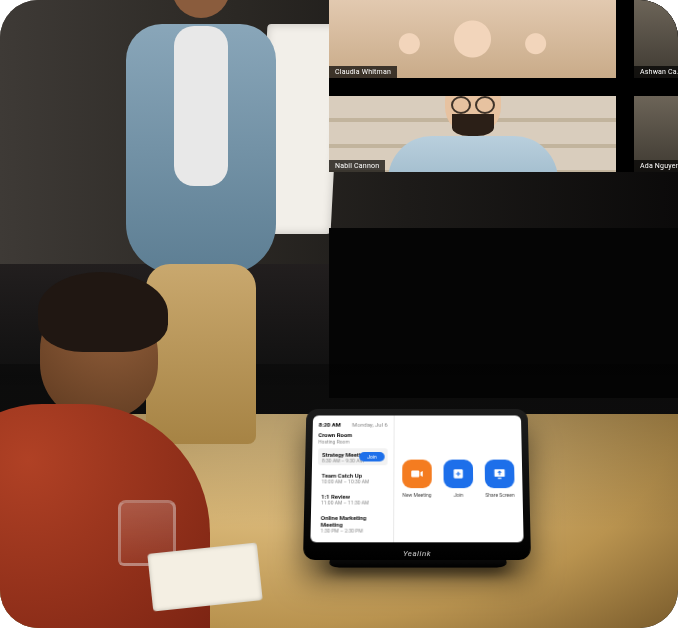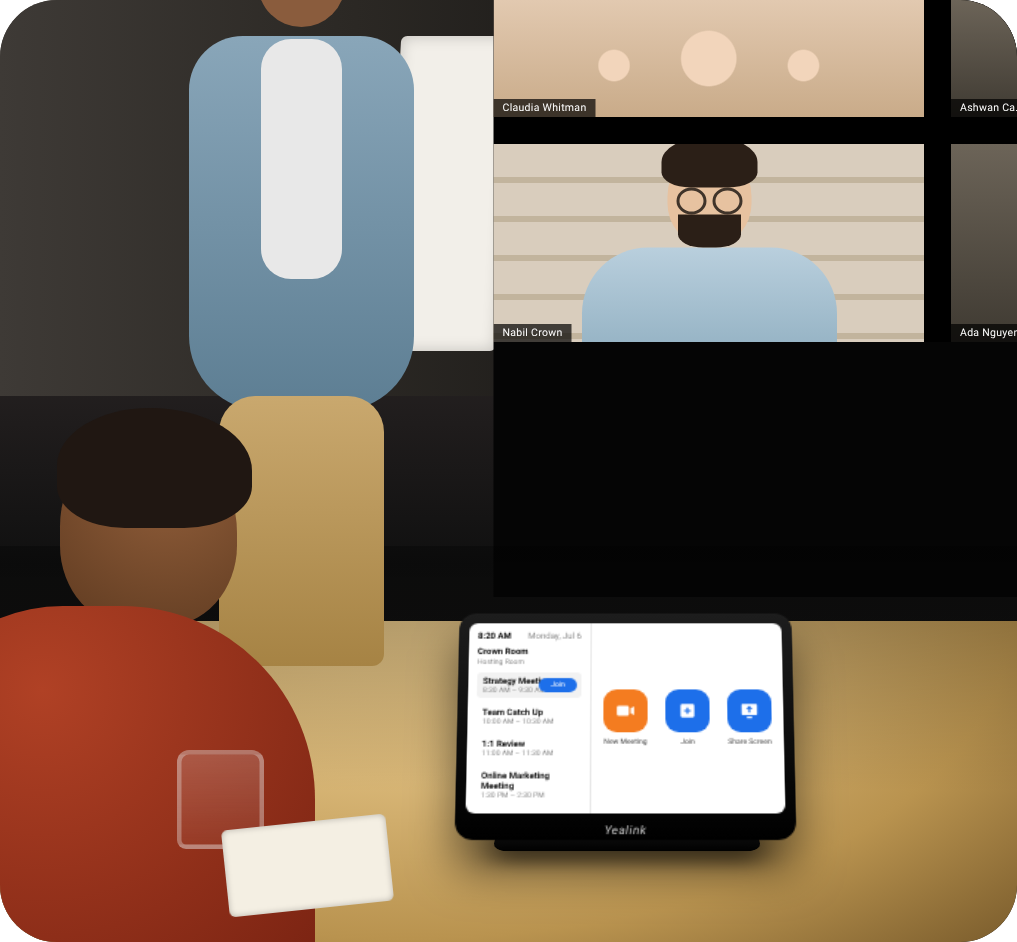--- a/index.html
+++ b/index.html
@@ -53,21 +53,21 @@
   .notebook{position:absolute;left:150px;bottom:22px;width:110px;height:58px;
     background:#f4efe3;border-radius:4px;
     transform:rotate(-6deg);
     box-shadow:inset 0 0 4px rgba(0,0,0,.25);}
   .glass{position:absolute;left:118px;bottom:62px;width:52px;height:60px;
     border:3px solid rgba(230,230,230,.35);border-radius:8px 8px 6px 6px;
     background:linear-gradient(180deg,rgba(255,255,255,.18),rgba(255,255,255,.05));}
 
   
   .wall-display{
-    position:absolute;left:329px;top:0;right:0;height:228px;
+    position:absolute;left:329px;top:0;right:0;height:172px;
     display:grid;grid-template-columns:1fr 44px;grid-template-rows:78px 1fr;
     gap:18px;background:#000;
   }
   .tile{position:relative;overflow:hidden;}
   .tile .bg{position:absolute;inset:0;}
   .tile .name-tag{
     position:absolute;left:0;bottom:0;padding:1px 6px;
     background:rgba(0,0,0,.7);color:#fff;font-size:7px;line-height:10px;
     letter-spacing:.2px;white-space:nowrap;max-width:100%;overflow:hidden;text-overflow:ellipsis;
   }
@@ -193,21 +193,21 @@
         <div class="head">
           <div class="hair"></div>
           <div class="glasses">
               <span></span>
               <span></span>
             </div>
           <div class="beard"></div>
         </div>
         <div class="body"></div>
       </div>
-      <div class="name-tag">Nabil Crown</div>
+      <div class="name-tag">Nabil Cannon</div>
     </div>
     <div class="tile tile-bottom-right">
       <div class="bg"></div>
       <div class="name-tag">Ada Nguyen</div>
     </div>
   </div>
   <div class="tv-base"></div>
 
   <div class="desk"></div>
   <div class="desk-shadow"></div>

